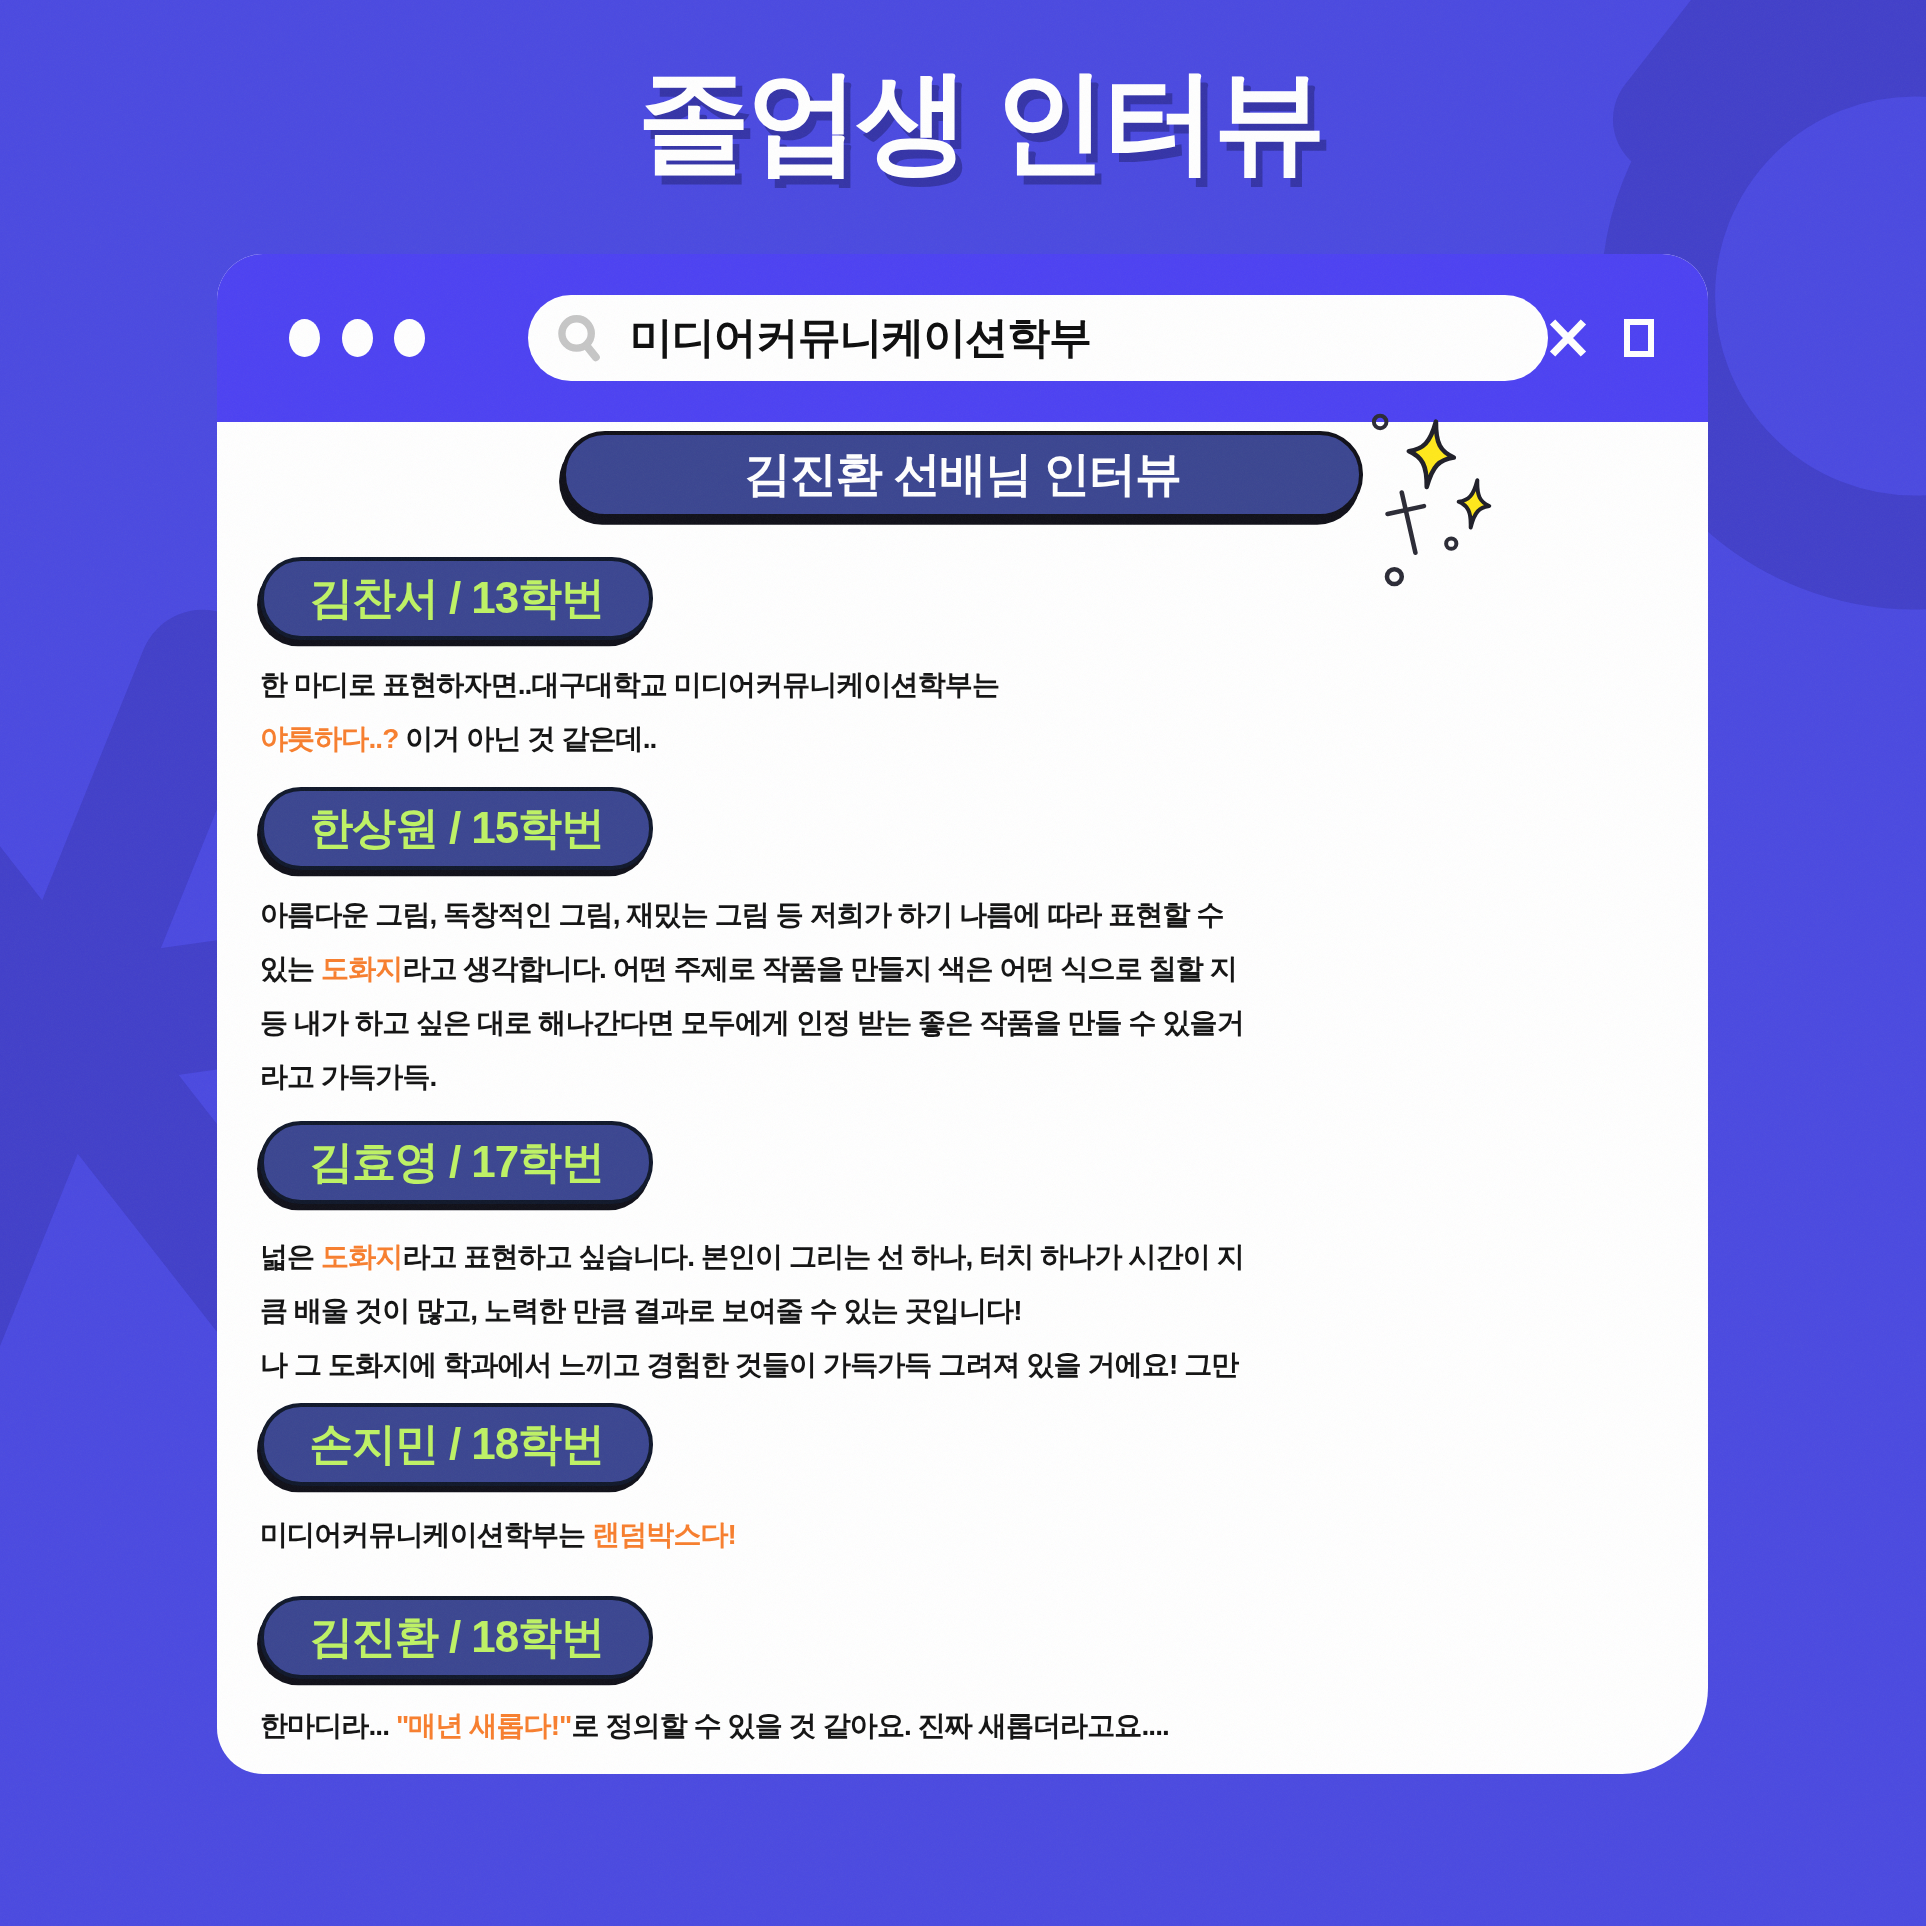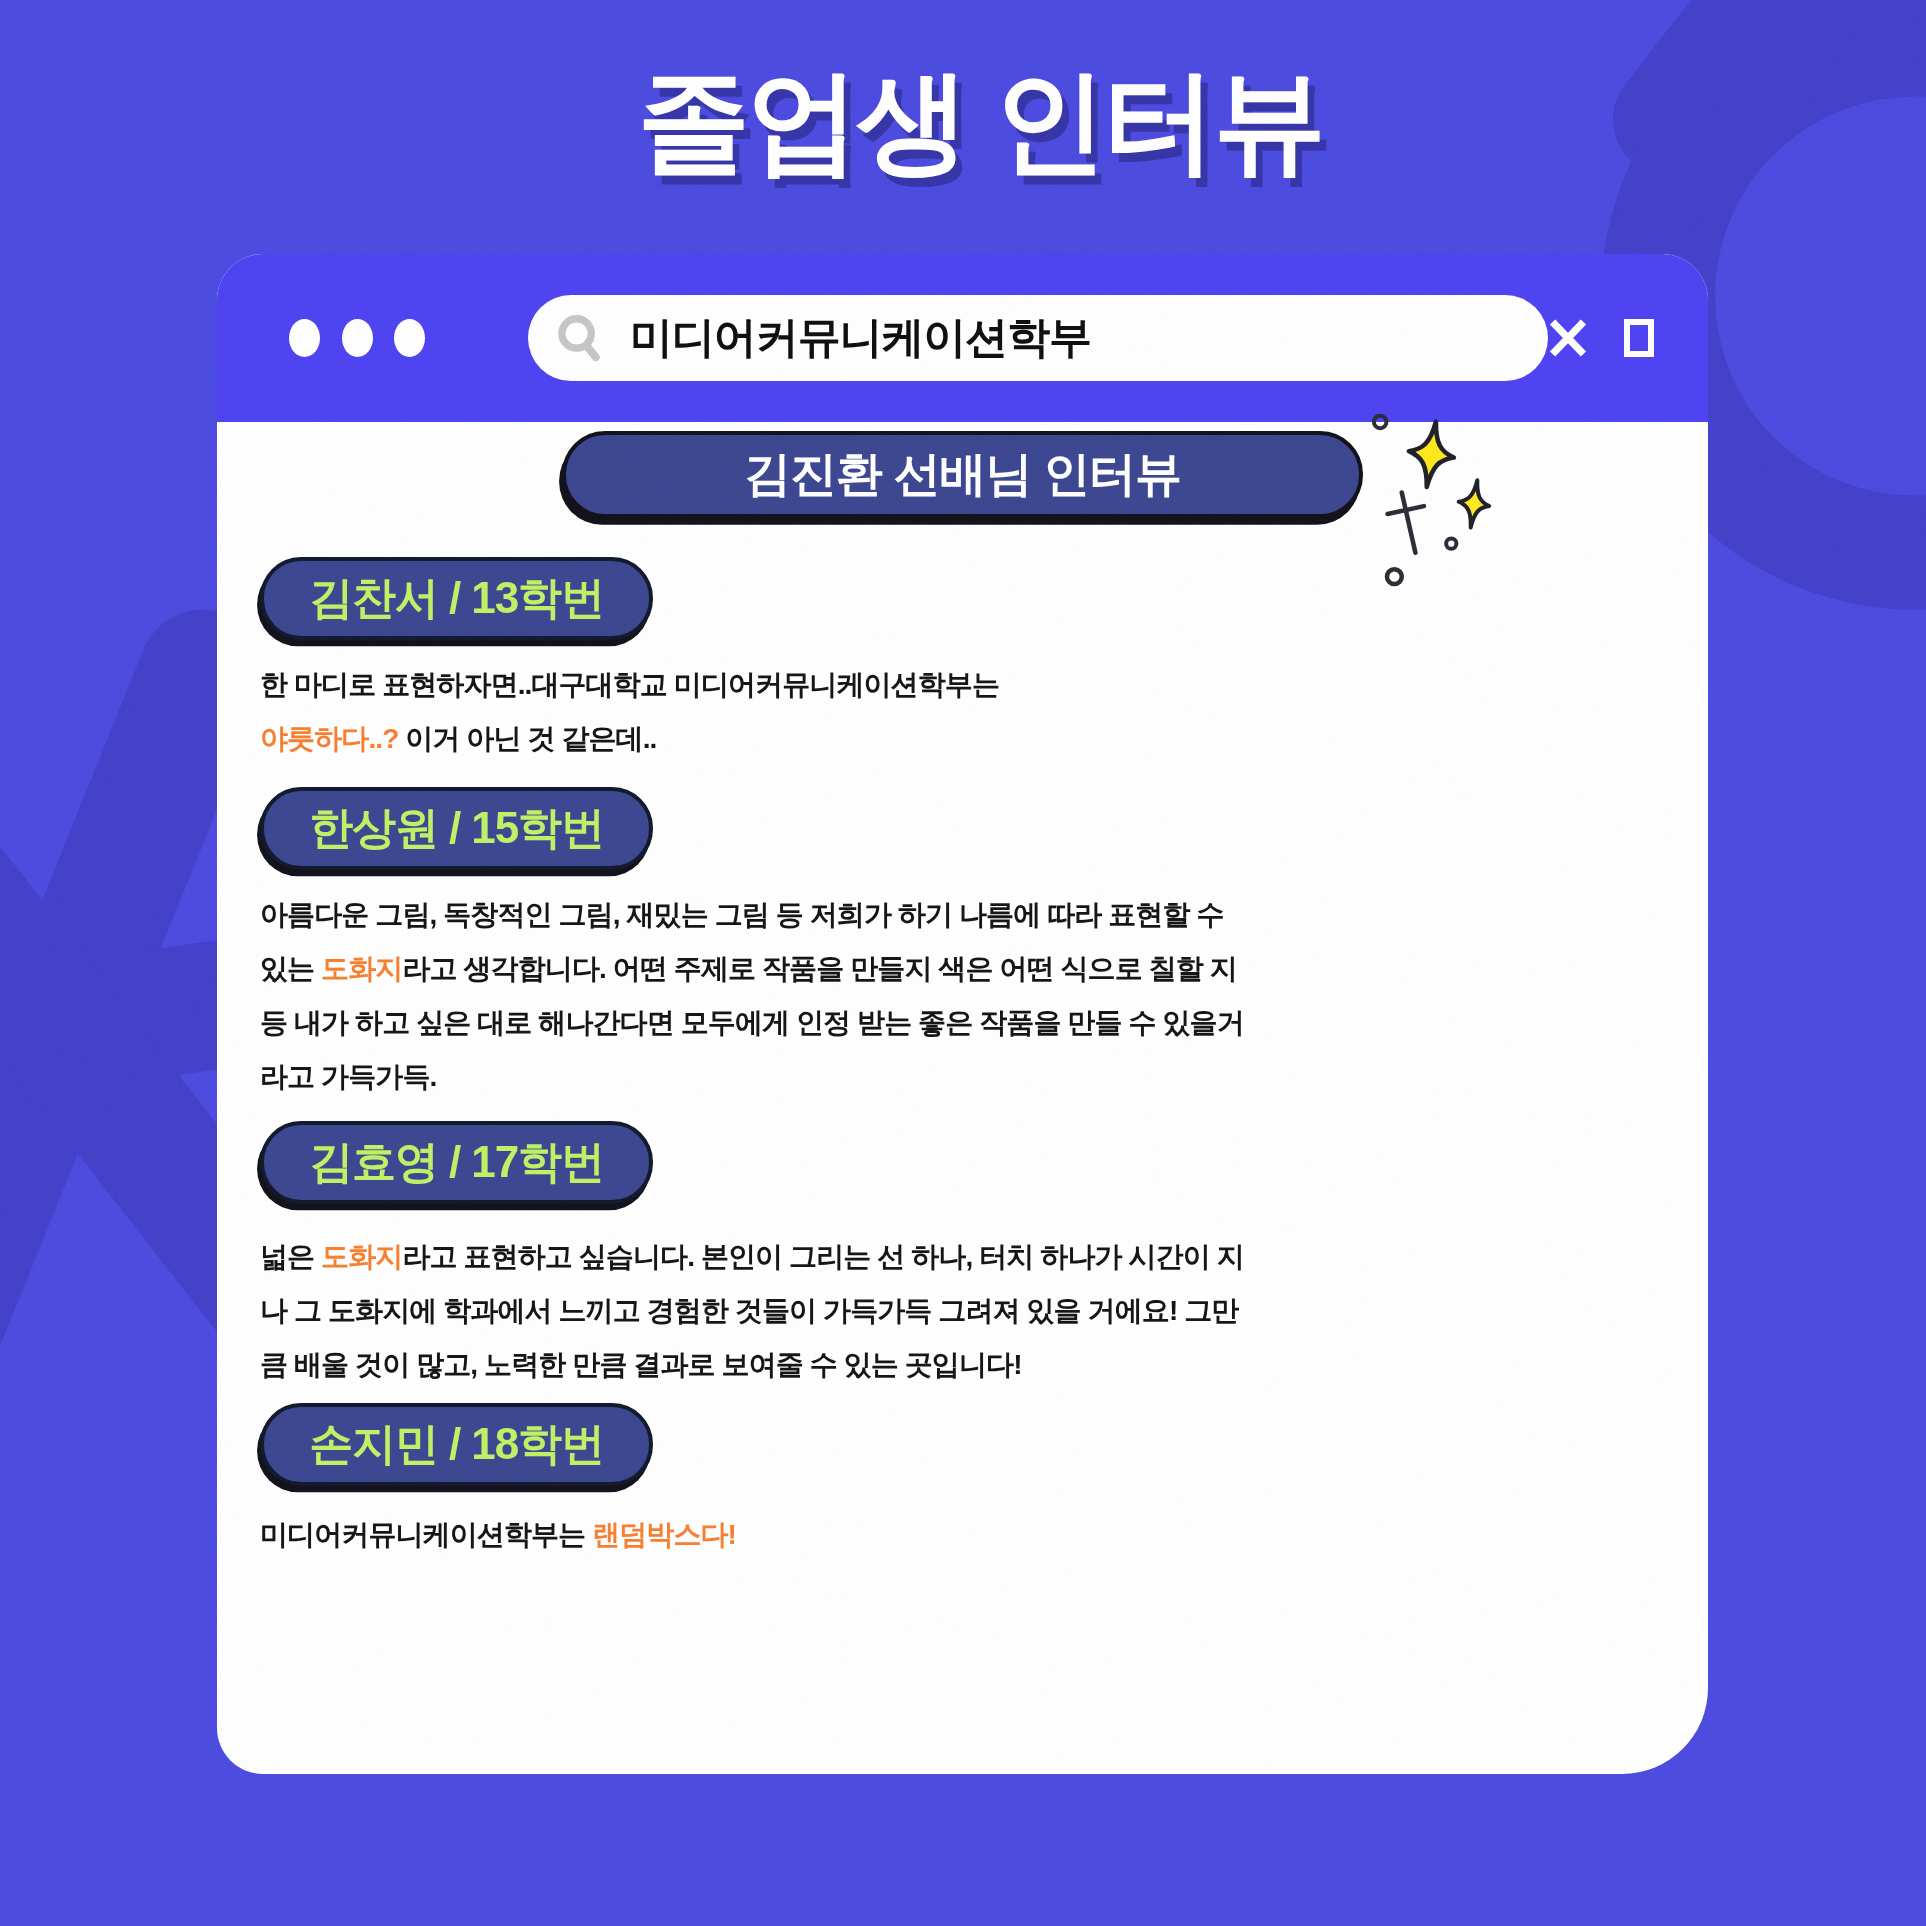--- a/index.html
+++ b/index.html
@@ -148,28 +148,34 @@
             <div class="line"><span>아름다운 그림, 독창적인 그림, 재밌는 그림 등 저희가 하기 나름에 따라 표현할 수</span></div>
             <div class="line"><span>있는 </span><span class="accent">도화지</span><span>라고 생각합니다. 어떤 주제로 작품을 만들지 색은 어떤 식으로 칠할 지</span></div>
             <div class="line"><span>등 내가 하고 싶은 대로 해나간다면 모두에게 인정 받는 좋은 작품을 만들 수 있을거</span></div>
             <div class="line"><span>라고 가득가득.</span></div>
           </div>
         </div>
         <div class="section">
           <div class="name-pill">김효영 / 17학번</div>
           <div class="section-body">
             <div class="line"><span>넓은 </span><span class="accent">도화지</span><span>라고 표현하고 싶습니다. 본인이 그리는 선 하나, 터치 하나가 시간이 지</span></div>
+            <div class="line"><span>큼 배울 것이 많고, 노력한 만큼 결과로 보여줄 수 있는 곳입니다!</span></div>
             <div class="line"><span>나 그 도화지에 학과에서 느끼고 경험한 것들이 가득가득 그려져 있을 거에요! 그만</span></div>
-            <div class="line"><span>큼 배울 것이 많고, 노력한 만큼 결과로 보여줄 수 있는 곳입니다!</span></div>
           </div>
         </div>
         <div class="section">
           <div class="name-pill">손지민 / 18학번</div>
           <div class="section-body">
             <div class="line"><span>미디어커뮤니케이션학부는 </span><span class="accent">랜덤박스다!</span></div>
+          </div>
+        </div>
+        <div class="section">
+          <div class="name-pill">김진환 / 18학번</div>
+          <div class="section-body">
+            <div class="line"><span>한마디라... </span><span class="accent">"매년 새롭다!"</span><span>로 정의할 수 있을 것 같아요. 진짜 새롭더라고요....</span></div>
           </div>
         </div>
       </div>
   </div>
 </div>
 
 <svg class="sparkles" width="137" height="182" viewBox="0 0 240 320">
   <circle cx="35" cy="28" r="11" fill="none" stroke="#2a2a35" stroke-width="7"></circle>
   <path d="M125,27 C130,65 140,78 165,85 C140,92 130,105 125,143 C120,105 110,92 85,85 C110,78 120,65 125,27 Z" fill="#ffe81a" stroke="#1e1e28" stroke-width="8" stroke-linejoin="round" transform="rotate(8 125 85)"></path>
   <path d="M200,130 C203,158 210,167 227,172 C210,177 203,186 200,214 C197,186 190,177 173,172 C190,167 197,158 200,130 Z" fill="#ffe81a" stroke="#1e1e28" stroke-width="7" stroke-linejoin="round" transform="rotate(8 200 172)"></path>

